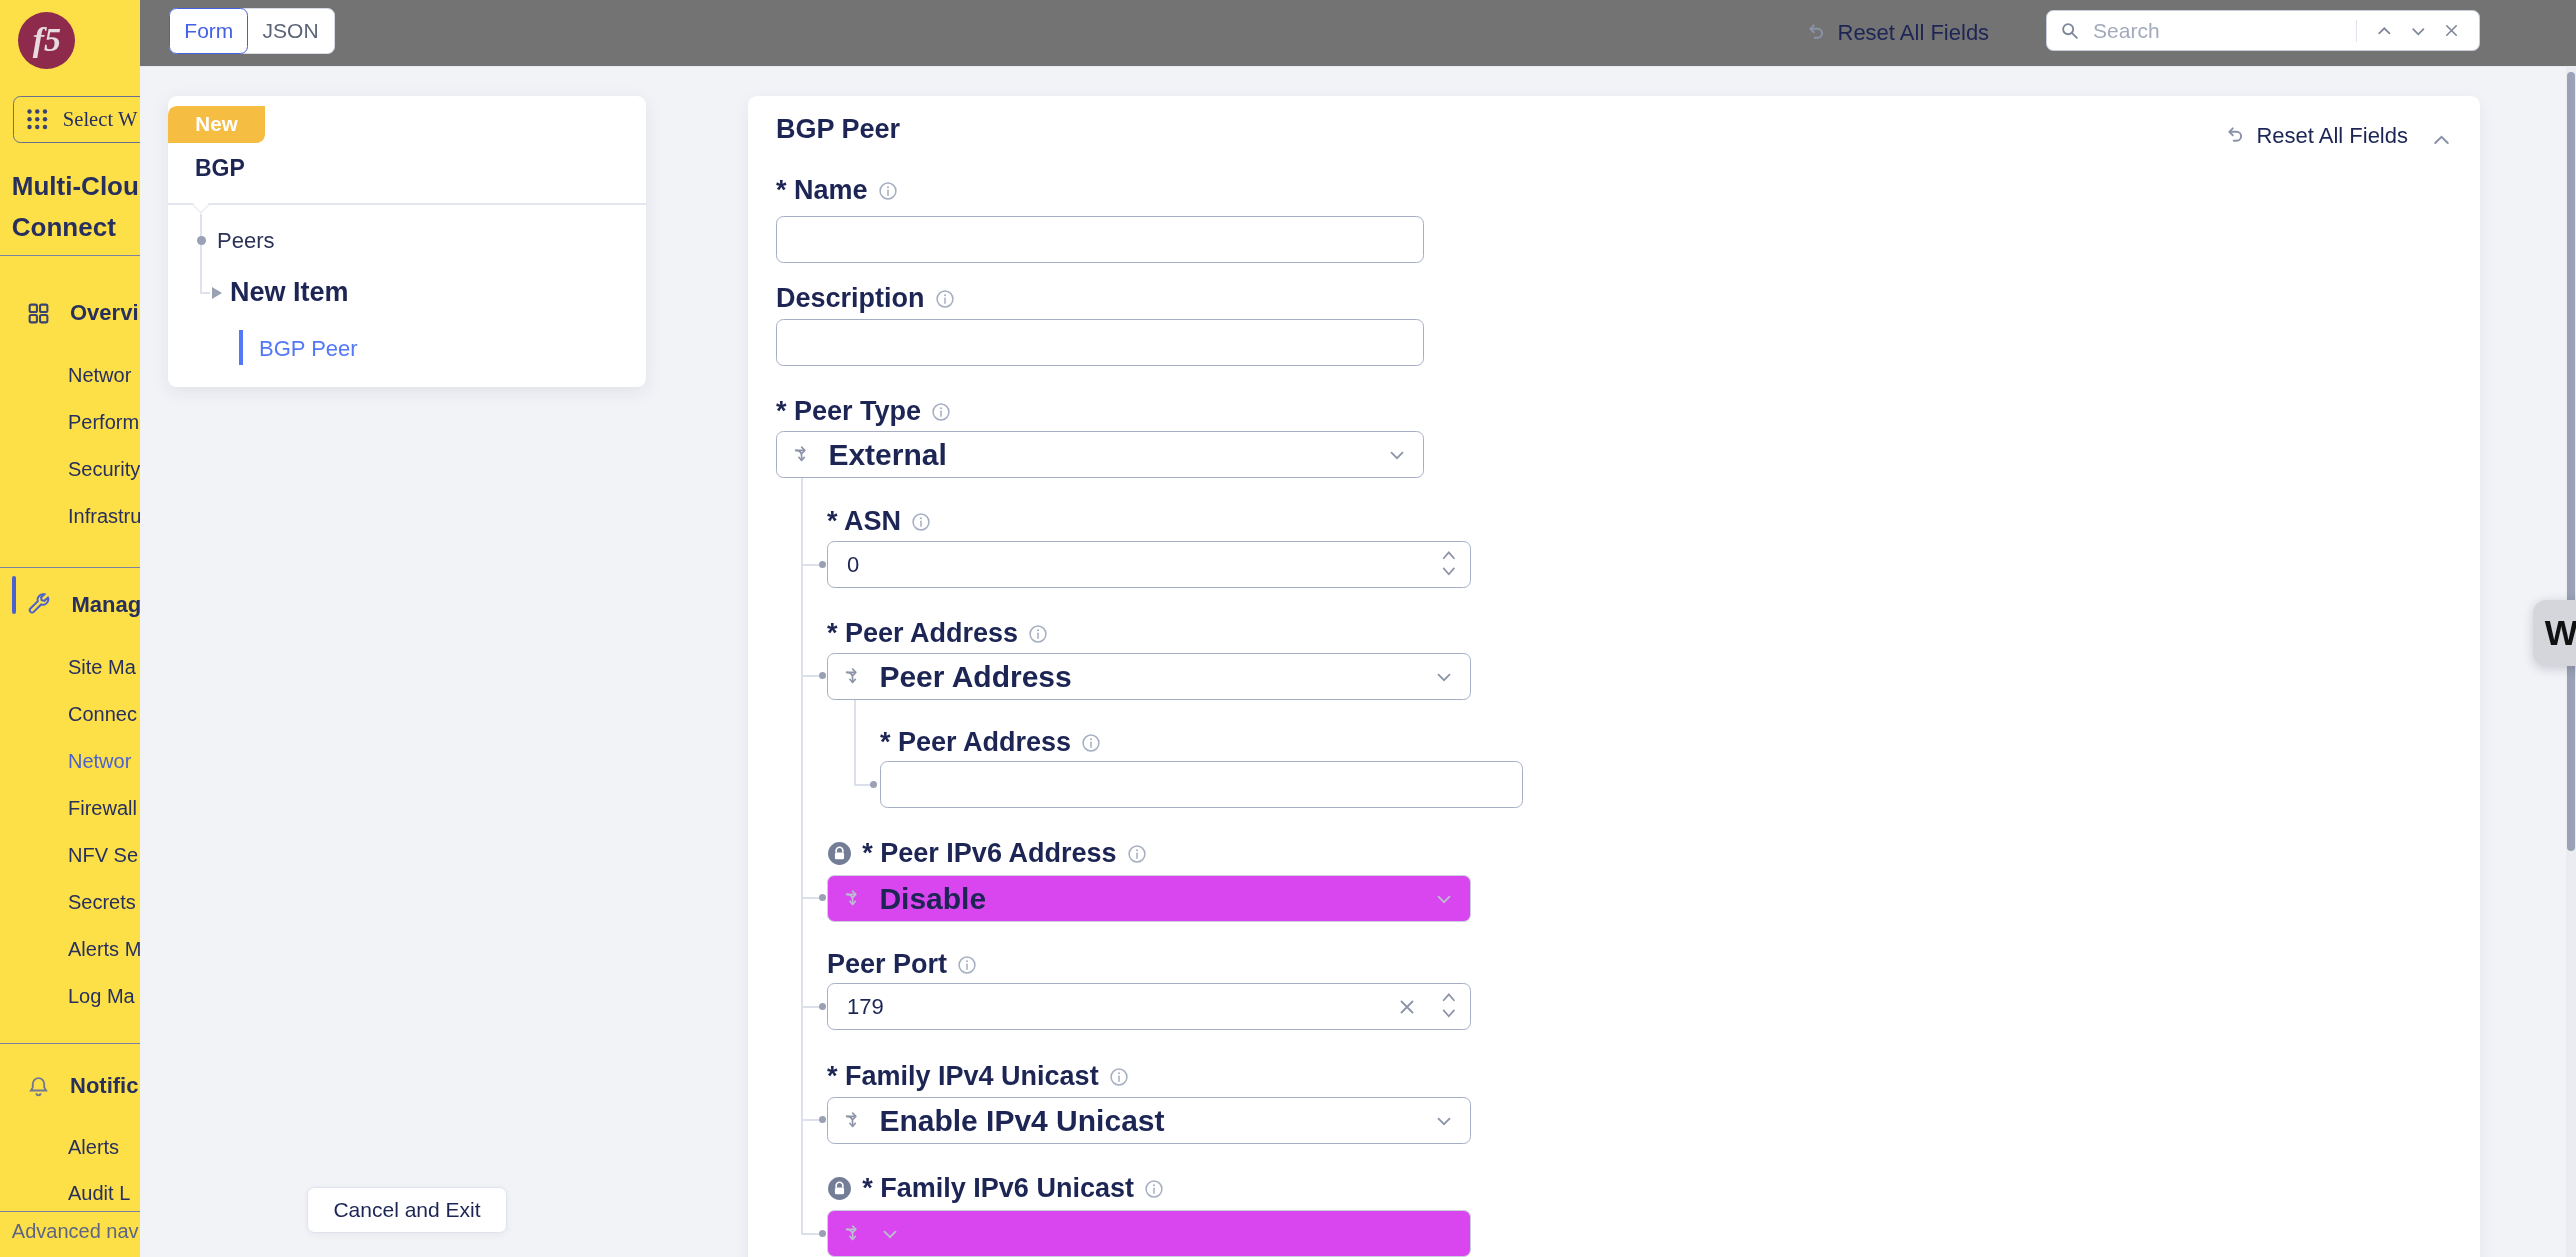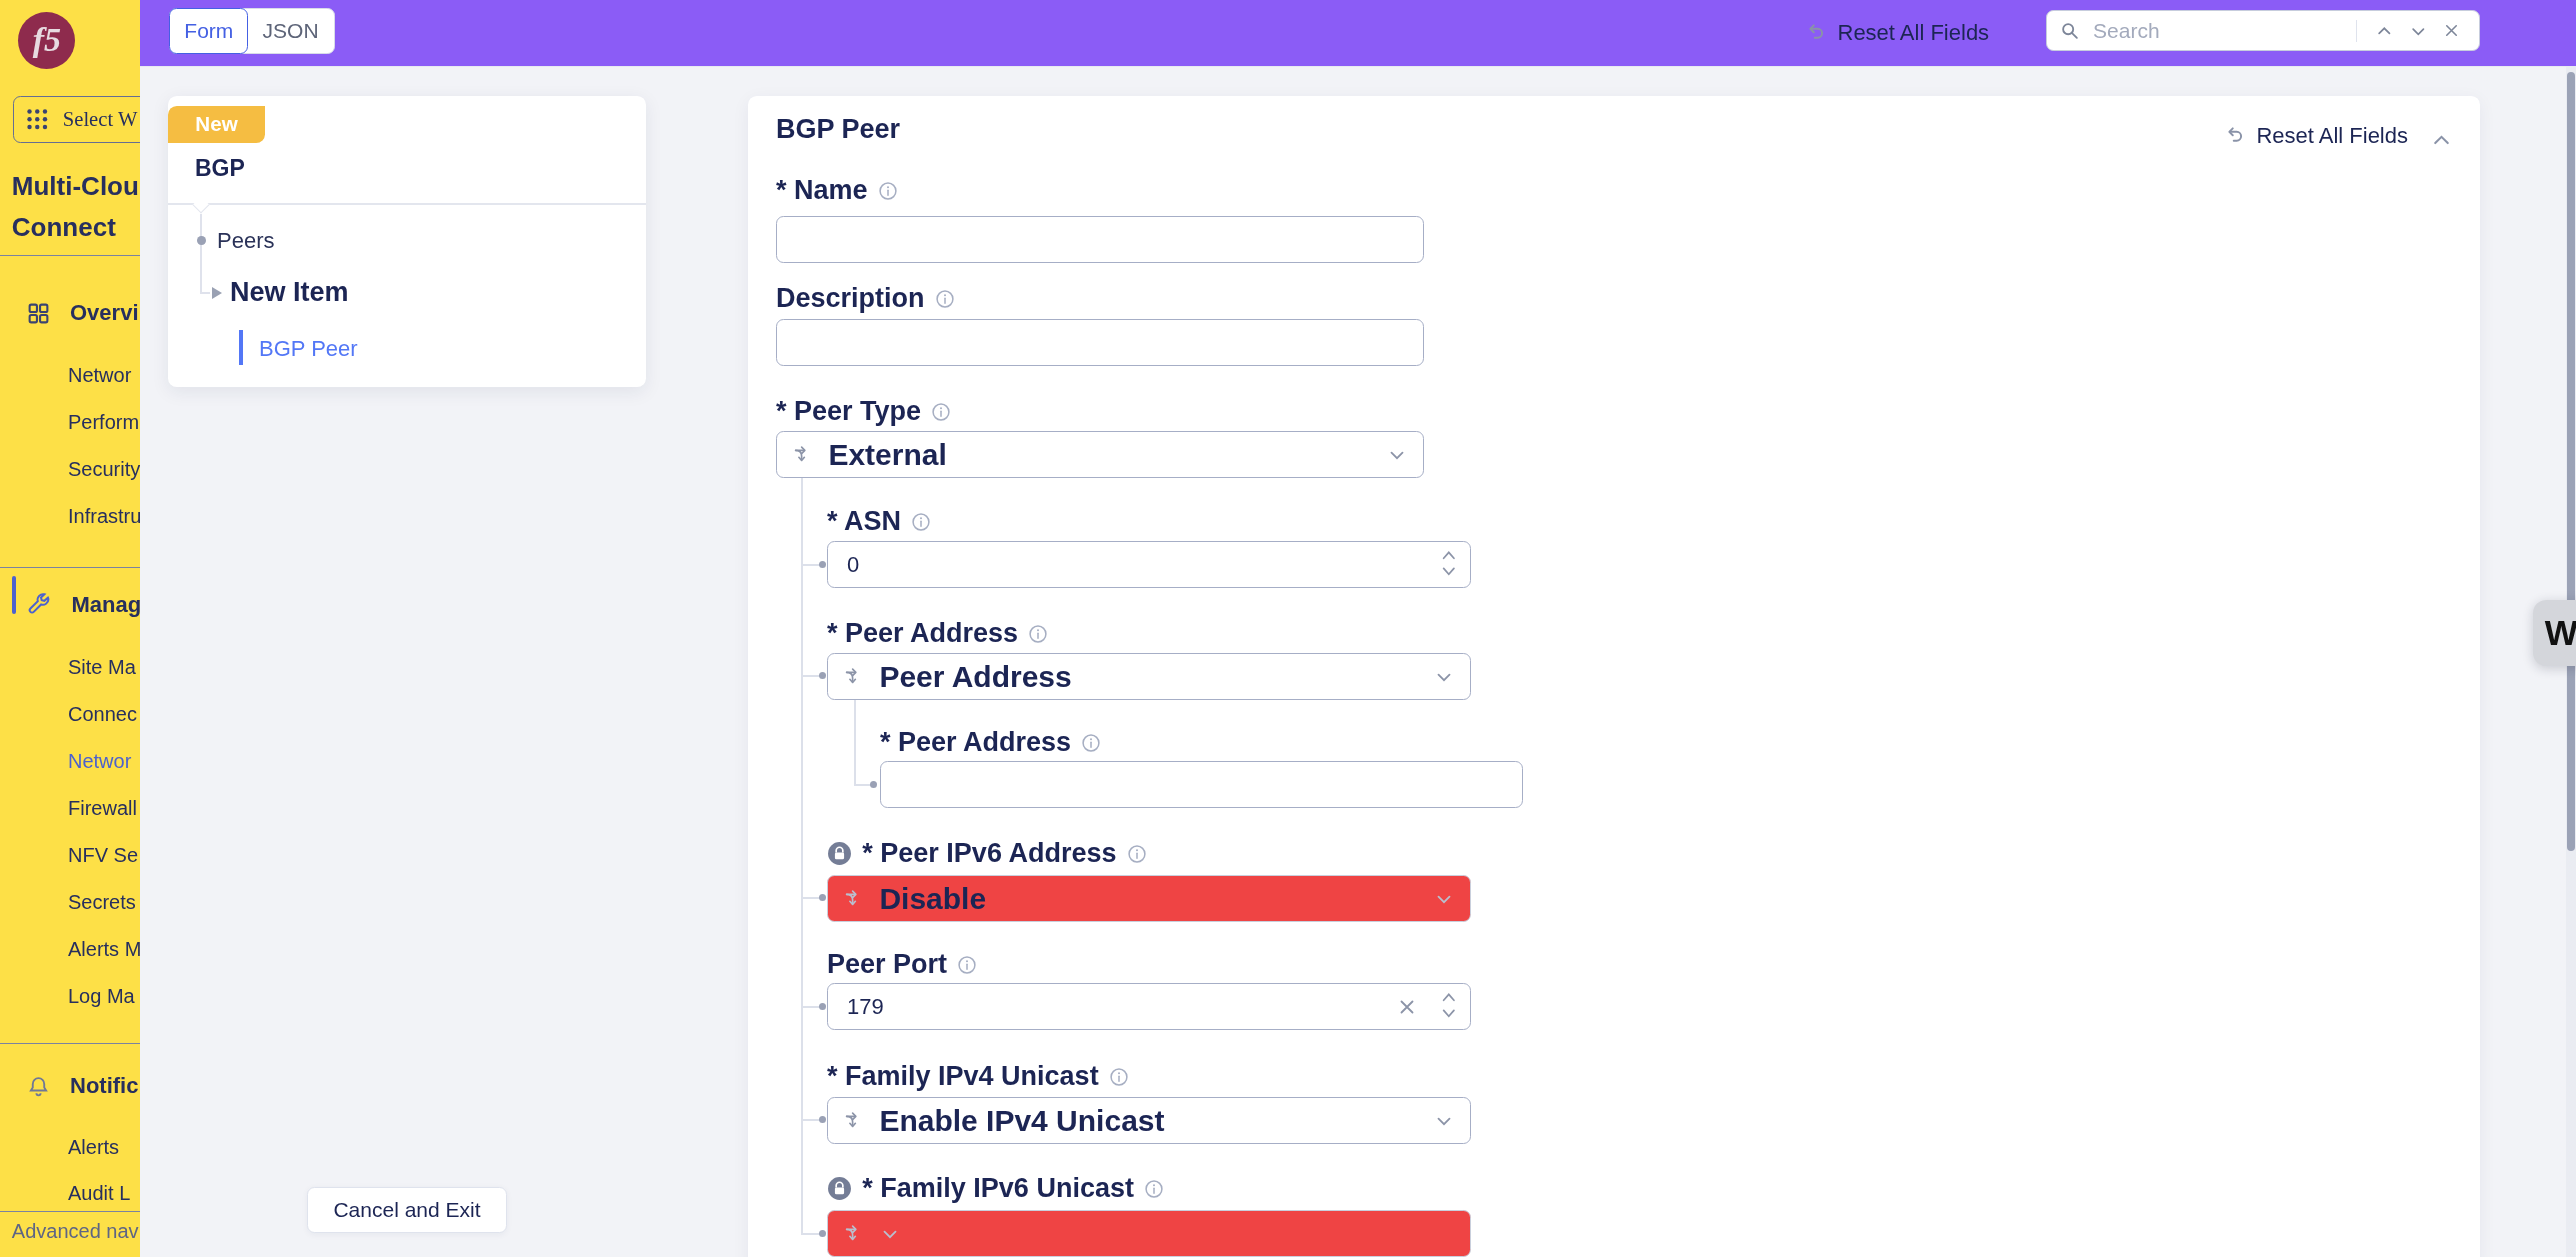--- a/index.html
+++ b/index.html
@@ -1,20 +1,20 @@
 <!DOCTYPE html>
 <html style="font-size:11.8px"><head>
 <meta charset="utf-8">
 <style>
   html,body{margin:0;padding:0;background:#f2f3f7;font-family:"Liberation Sans",sans-serif;}
   .root{position:relative;width:2576px;height:1257px;overflow:hidden;background:#f2f3f7;}
   svg{display:block}
 
   
-  .topbar{position:absolute;left:140px;top:0;right:0;height:66px;background:#8b5cf6;border-bottom:0.7px solid #e7eaf1;z-index:5;}
+  .topbar{position:absolute;left:140px;top:0;right:0;height:66px;background:#737373;border-bottom:0.7px solid #e7eaf1;z-index:5;}
   .tabs{position:absolute;left:29px;top:8px;height:46px;display:flex;border:0.7px solid #d8dce8;border-radius:7.4px;background:#fff;box-sizing:border-box;}
   .tab{display:flex;align-items:center;justify-content:center;font-size:21px;color:#5d6478;box-sizing:border-box;cursor:pointer;}
   .tab.active{border:1.5px solid #4460e3;border-radius:7.4px;color:#4460e3;margin:-0.7px;background:#fff;}
   .tab.mid{width:310px;border-right:0.7px solid #d8dce8;}
   .tab.last{width:86px;border-radius:0 7.4px 7.4px 0;}
   .tab.first{width:79px;}
   .reset-top{position:absolute;left:1663px;top:17.6px;height:31px;display:flex;align-items:center;gap:11px;cursor:pointer;}
   .reset-lbl{font-size:22px;color:#1c2554;}
   .searchbox{position:absolute;left:1906px;top:10.3px;width:434px;height:41px;border:1.5px solid #c7cddd;border-radius:7.4px;background:#fff;display:flex;align-items:center;box-sizing:border-box;padding:0 11.8px;}
   .searchbox input{border:none;outline:none;flex:1;font-size:21px;color:#30395f;min-width:0;font-family:"Liberation Sans",sans-serif;background:transparent;}
@@ -65,21 +65,21 @@
   .collapse{position:absolute;right:26.5px;top:32px;cursor:pointer;}
   .flabel{position:absolute;display:flex;align-items:center;gap:10.3px;height:25px;}
   .flabel .lt{font-size:27px;font-weight:700;color:#1c2554;white-space:nowrap;}
   .ftext{position:absolute;height:47px;border:1.5px solid #a6aec6;border-radius:7.4px;background:#fff;box-sizing:border-box;font-size:22px;color:#1c2554;padding:0 19px;font-family:"Liberation Sans",sans-serif;outline:none;}
   .fwrap{position:absolute;height:47px;}
   .fwrap input{width:100%;height:100%;border:1.5px solid #a6aec6;border-radius:7.4px;background:#fff;box-sizing:border-box;font-size:22px;color:#1c2554;padding:0 19px;font-family:"Liberation Sans",sans-serif;outline:none;}
   .stepper{position:absolute;right:13.2px;top:6.6px;display:flex;flex-direction:column;gap:2.2px;cursor:pointer;}
   .clearx{position:absolute;right:53px;top:12.5px;cursor:pointer;}
   .fselect{position:absolute;height:47px;border:1.5px solid #a6aec6;border-radius:7.4px;background:#fff;box-sizing:border-box;display:flex;align-items:center;padding:0 14.7px;gap:14.7px;cursor:pointer;}
   .fselect .sv{font-size:30px;color:#1c2554;flex:1;white-space:nowrap;font-weight:bold;}
-  .fselect.disabled{background:#ef4444;border-color:#c9cfdc;cursor:default;}
+  .fselect.disabled{background:#d946ef;border-color:#c9cfdc;cursor:default;}
   .vline{position:absolute;width:1.5px;background:#dce0ea;}
   .hline{position:absolute;height:1.5px;background:#dce0ea;}
   .cdot{position:absolute;width:7.4px;height:7.4px;border-radius:50%;background:#9aa1b5;}
 
   
   .sb-track{position:absolute;right:0;top:66px;width:10.3px;height:1191px;background:#eaecf2;}
   .sb-thumb{position:absolute;right:0.7px;top:72px;width:8px;height:779px;background:#9ba2b6;border-radius:4.4px;cursor:pointer;}
   .wtab{position:absolute;left:2533px;top:600px;width:59px;height:66px;background:#d4d6db;border-radius:13.2px 0 0 13.2px;display:flex;align-items:center;box-shadow:0 2.9px 10.3px rgba(20,25,50,.18);cursor:pointer;z-index:9;}
   .wtab span{font-size:35px;font-weight:800;color:#111;padding-left:11.8px;letter-spacing:-2.9px;}
 </style>

